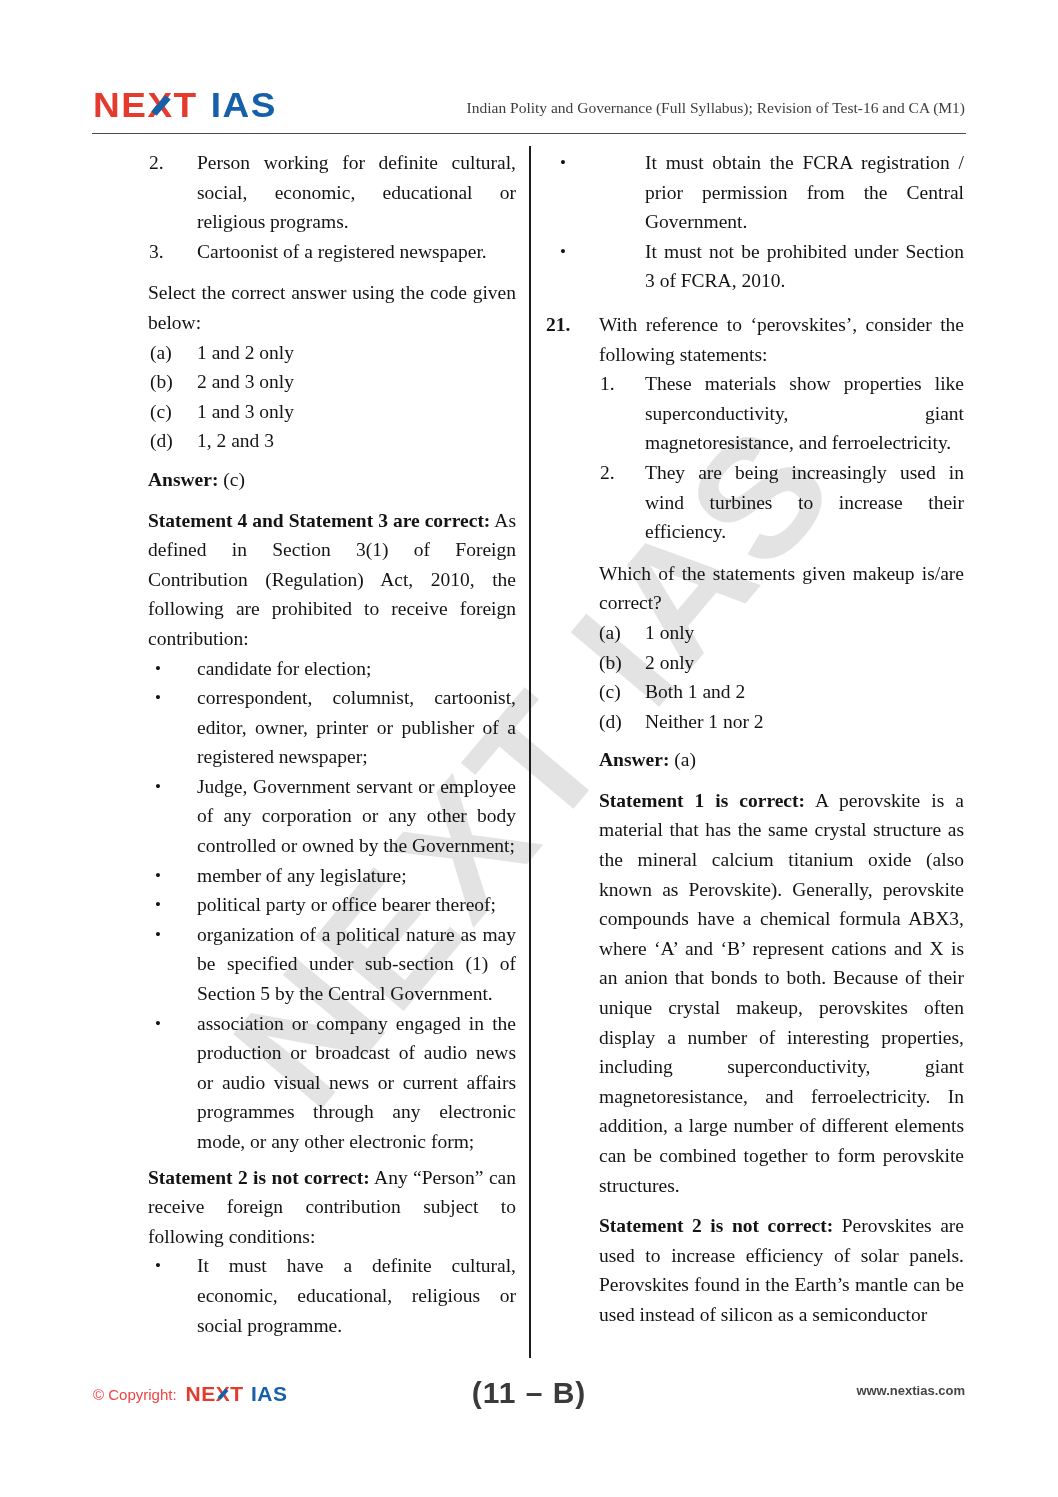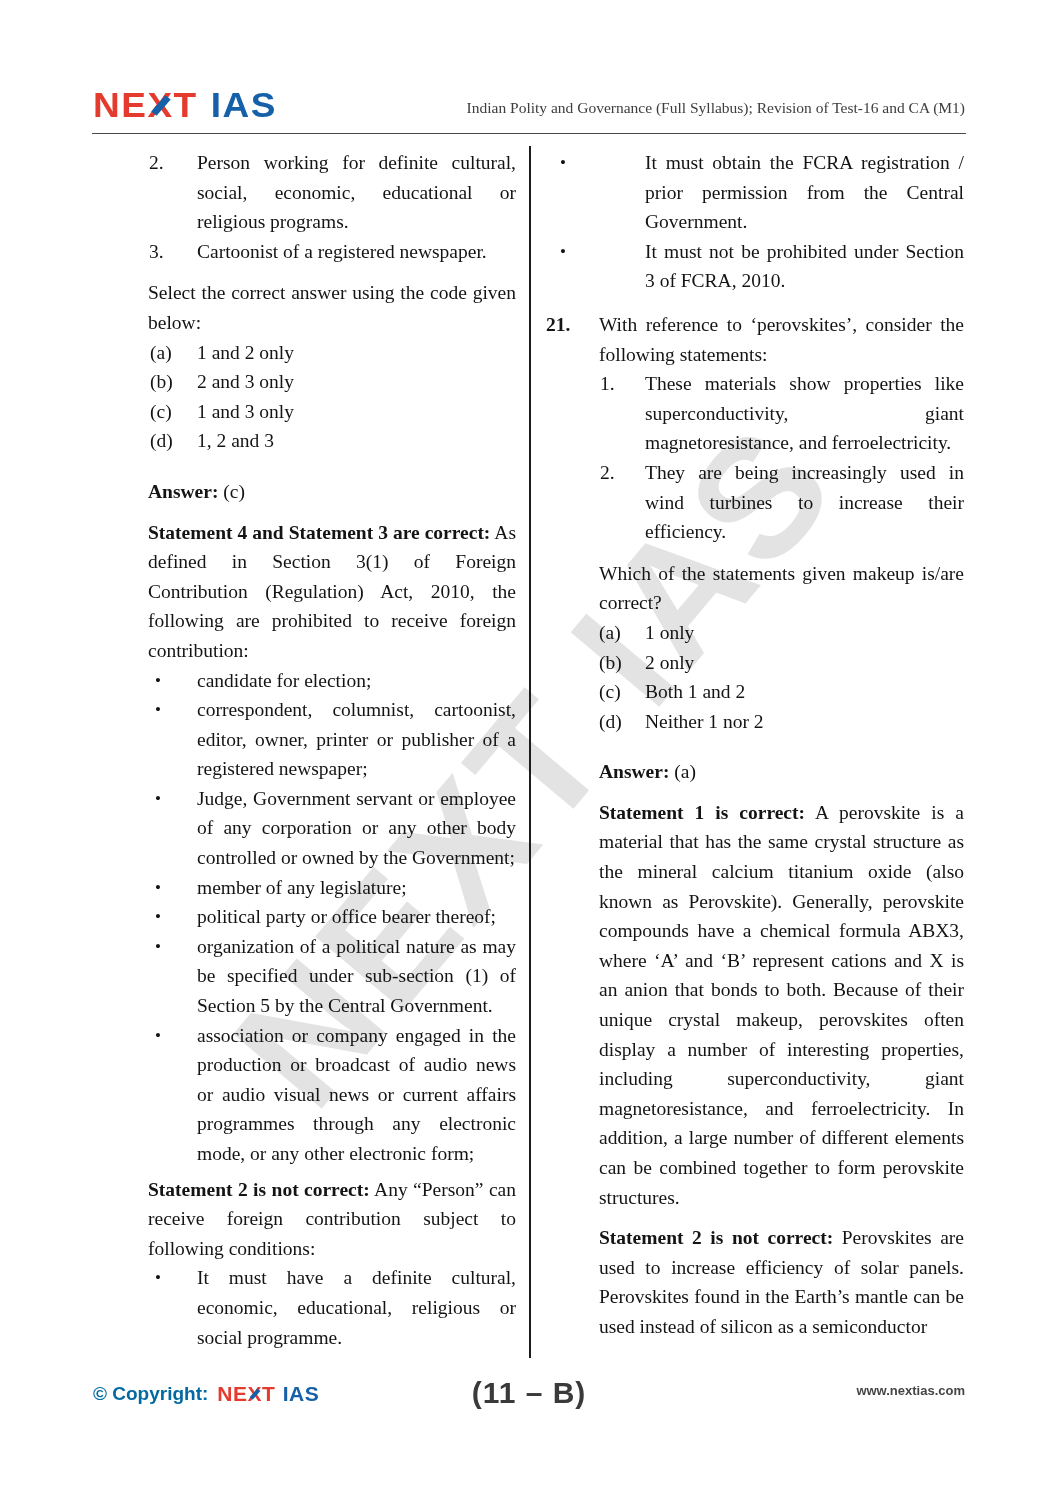--- a/index.html
+++ b/index.html
@@ -29,21 +29,21 @@
              letter-spacing:6px;color:#e4e3e3;white-space:nowrap;user-select:none;}
 
   
   .col{position:absolute;top:148px;z-index:1;font-size:19.5px;line-height:29.6px;text-align:justify;}
   .col.left{left:148px;width:368px;}
   .col.right{left:546px;width:418px;}
   .divider{position:absolute;left:529px;top:146px;width:2px;height:1212px;background:#1c1c1c;z-index:1;}
 
   p{margin:0;}
   .gap12{margin-top:12px;}
-  .ans{margin-top:21px;margin-bottom:9px;}
+  .ans{margin-top:9px;margin-bottom:9px;}
   .stmt{margin-top:11px;}
 
   .li{display:flex;}
   .li .n{flex:0 0 auto;}
   .li .t{flex:1 1 auto;text-align:justify;}
 
   .left .li-num .n{width:49px;padding-left:1px;box-sizing:border-box;}
   .left .li-bul{padding-left:7px;}
   .left .li-bul .n{width:42px;font-size:17px;}
   .left .li-opt .n{width:49px;padding-left:2px;box-sizing:border-box;}
@@ -55,21 +55,21 @@
   .right .li-opt{padding-left:53px;}
   .right .li-opt .n{width:46px;}
   .right .para,.right .ans,.right .stmt{margin-left:53px;}
   .right .q{position:relative;padding-left:53px;margin-top:14px;}
   .right .q .qn{position:absolute;left:0;top:0;font-weight:bold;}
 
   
   .footer{position:absolute;left:93px;right:93px;top:1374px;height:38px;z-index:2;
           font-family:"Liberation Sans",sans-serif;}
   .f-left{position:absolute;left:0;top:8px;display:flex;align-items:center;gap:9px;}
-  .f-copy{font-size:19px;color:#0369a1;font-weight:bold;}
+  .f-copy{font-size:15px;color:#ef4444;}
   .f-page{position:absolute;left:50%;top:2px;transform:translateX(-50%);
           font-size:30px;font-weight:bold;color:#3a3a3a;letter-spacing:1px;}
   .f-site{position:absolute;right:0;top:9px;font-size:13px;font-weight:bold;color:#454545;}
 </style>
 </head>
 <body>
 
 <div class="page">
 
   <div class="header-logo">

